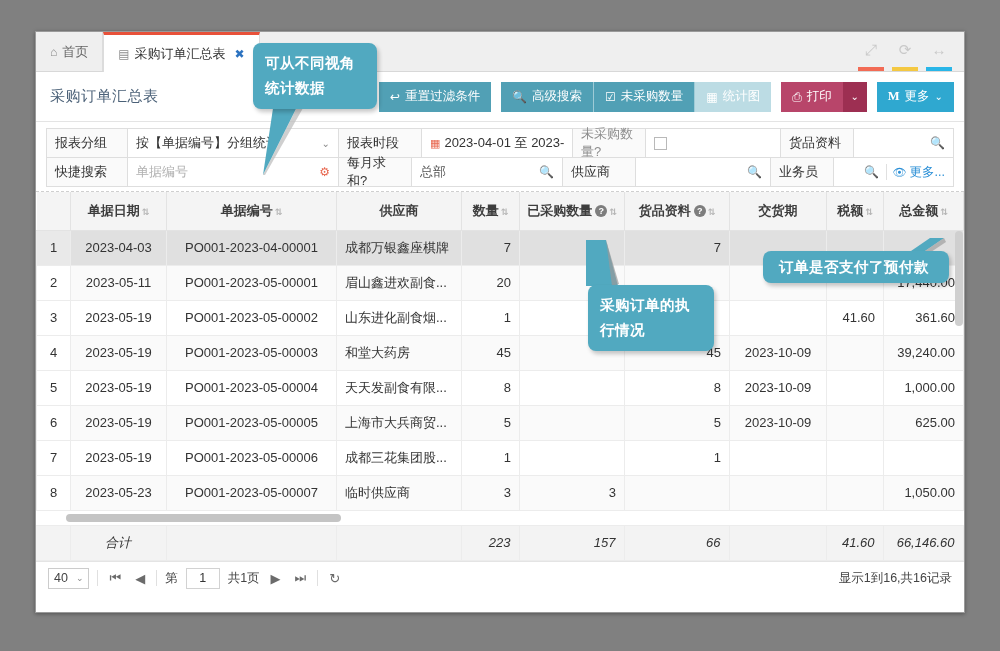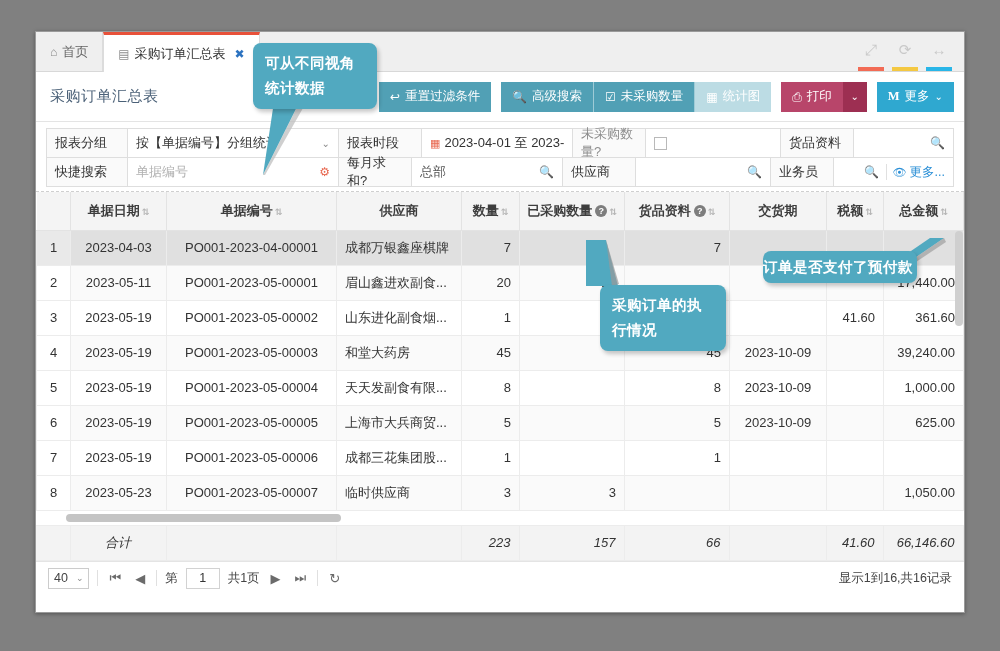--- a/index.html
+++ b/index.html
@@ -458,24 +458,24 @@
 </svg>
 <div class="callout" style="left:253px;top:43px;width:124px">
   <div>可从不同视角</div>
   <div>统计数据</div>
 </div>
 
 <svg class="tailsvg" style="left:586px;top:240px;width:60px;height:52px">
   <polygon points="0,0 20,0 32,46 0,46" fill="#51a9c0"></polygon>
   <polygon points="20,0 33,44 26,46" fill="#9a9a9a" opacity=".7"></polygon>
 </svg>
-<div class="callout" style="left:600px;top:285px;width:126px">
+<div class="callout" style="left:588px;top:285px;width:126px">
   <div>采购订单的执</div>
   <div>行情况</div>
 </div>
 
 <svg class="tailsvg" style="left:888px;top:238px;width:56px;height:30px">
   <polygon points="42,0 56,0 18,26 4,26" fill="#51a9c0"></polygon>
   <polygon points="56,0 58,4 22,28 18,26" fill="#9a9a9a" opacity=".65"></polygon>
 </svg>
-<div class="callout" style="left:763px;top:251px;width:154px;line-height:20px;padding:6px 0">
+<div class="callout" style="left:763px;top:251px;width:186px;line-height:20px;padding:6px 16px">
   <div>订单是否支付了预付款</div>
 </div>
 
 </body></html>

